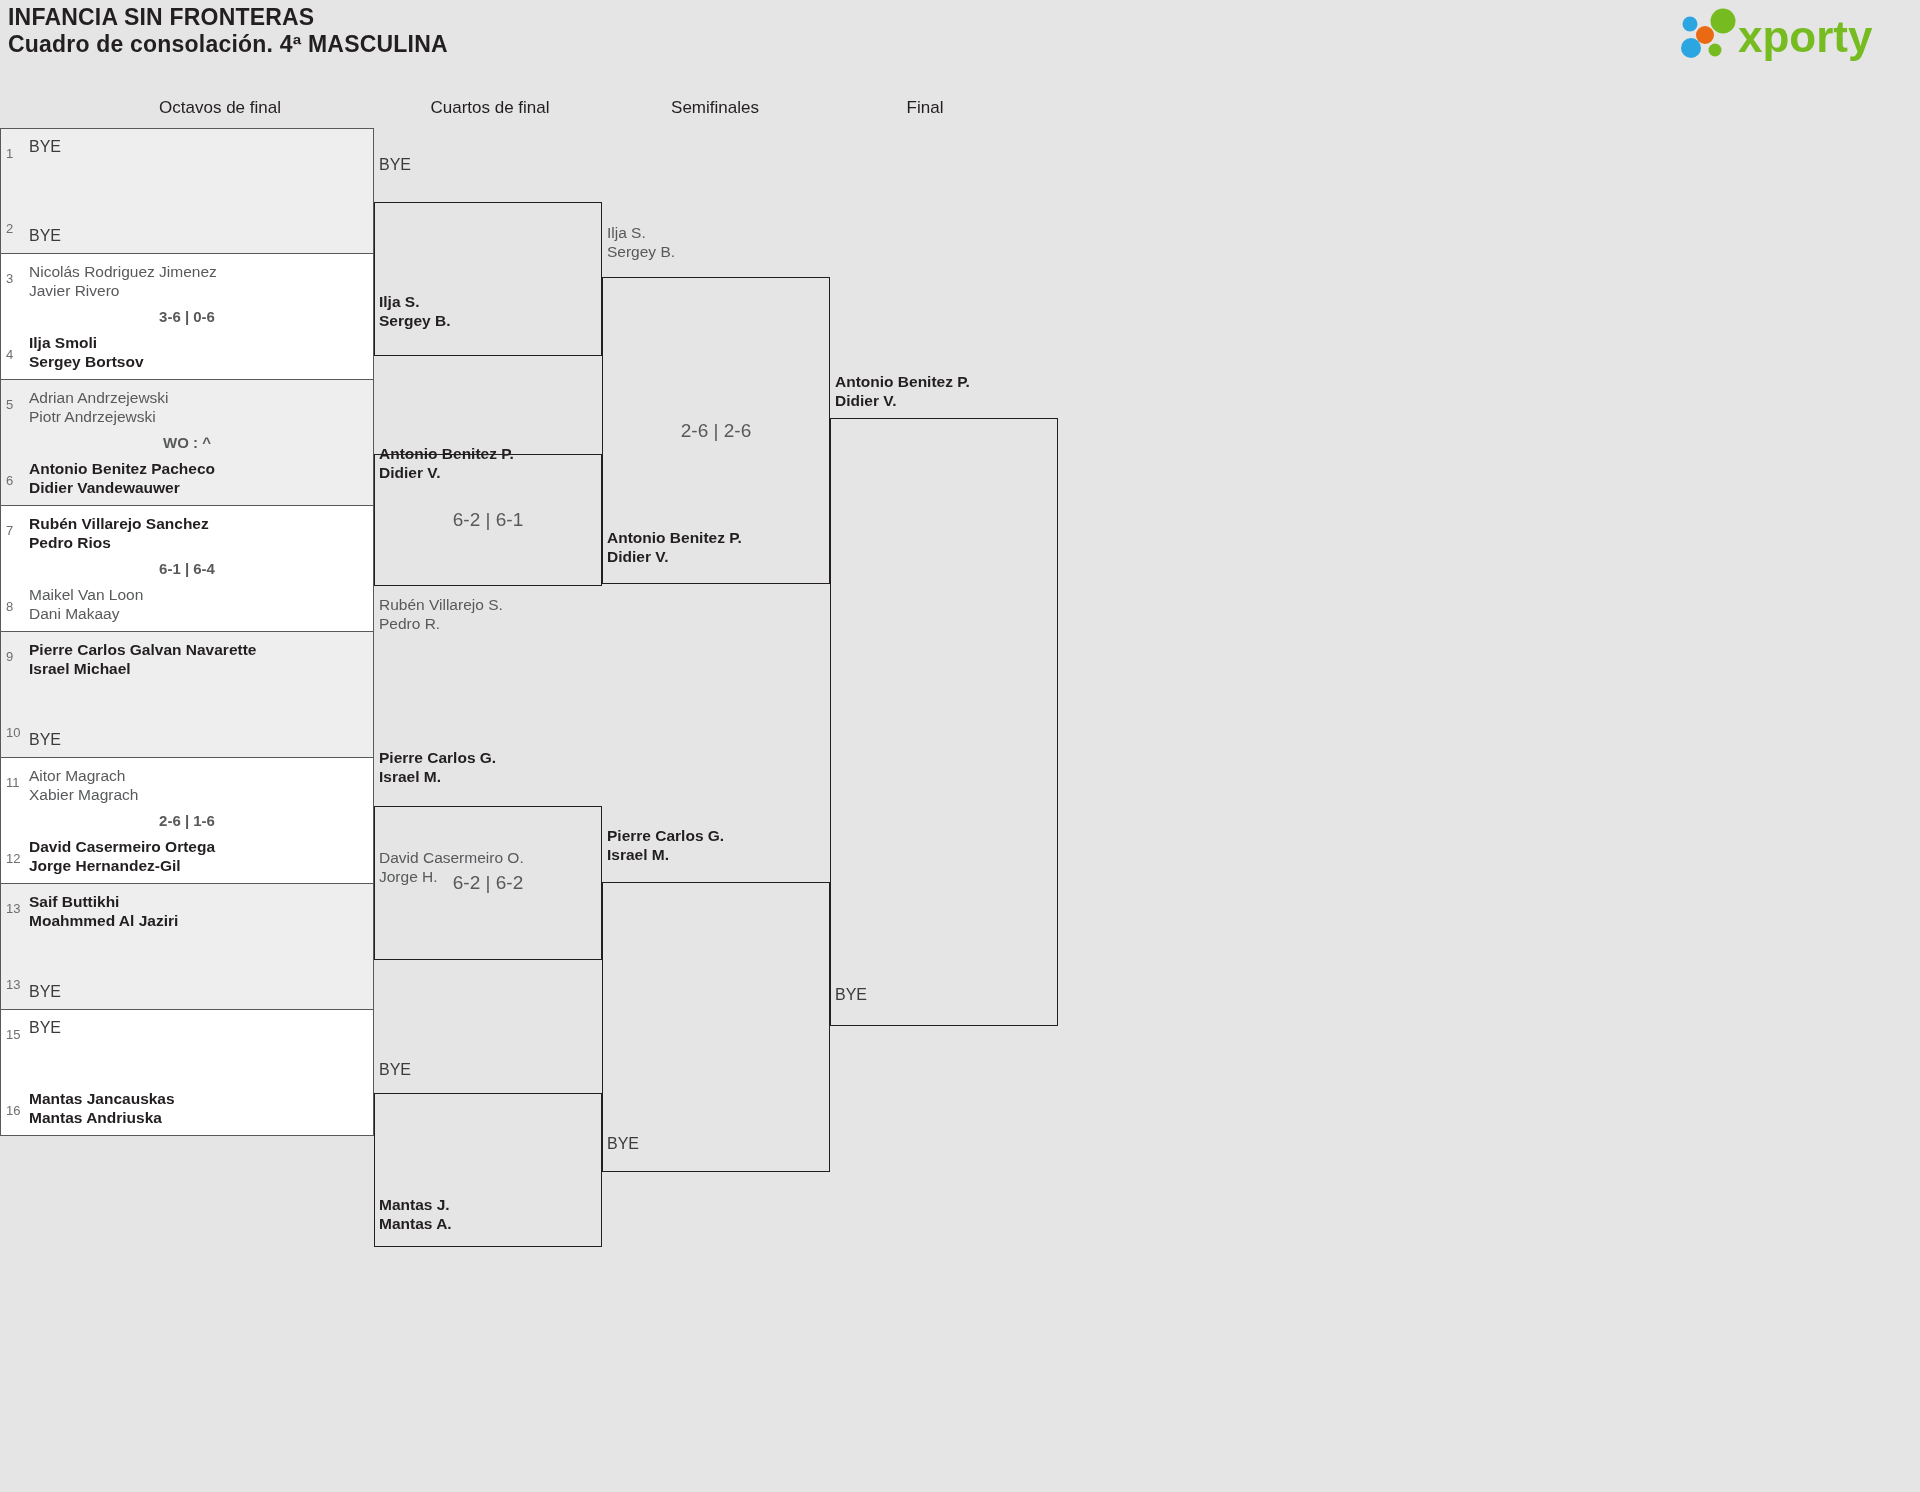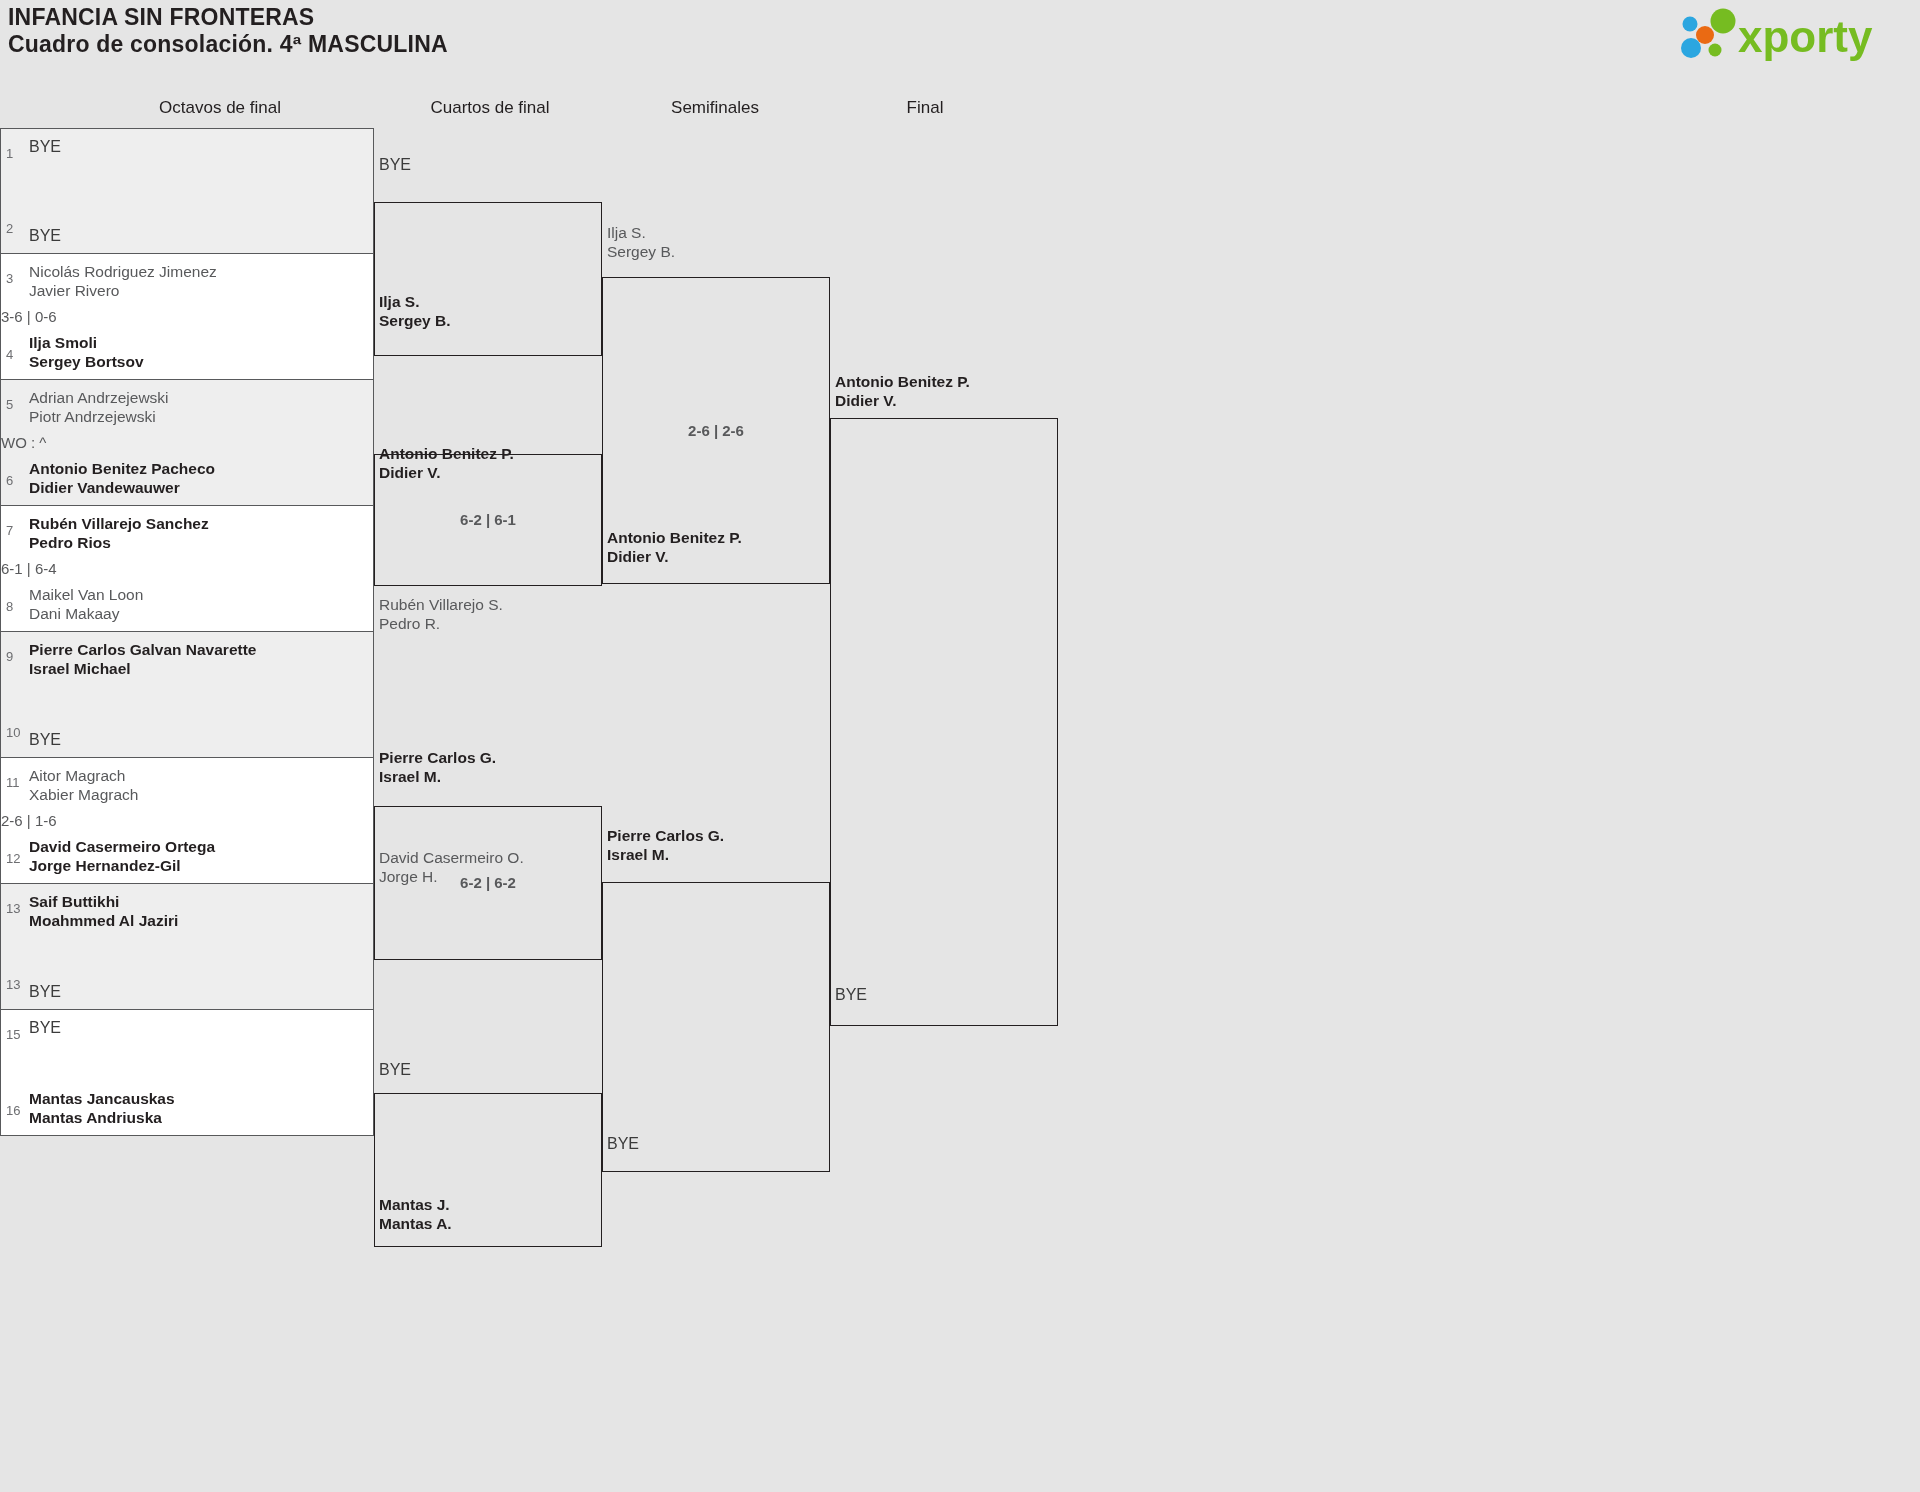--- a/index.html
+++ b/index.html
@@ -108,43 +108,43 @@
   .team.bot { bottom: 8px; }
   .team.win { color: #231f20; font-weight: bold; }
   .team.bye { font-size: 16px; line-height: 19px; color: #3b3b3b; }
   .team .ln { display: block; white-space: nowrap; overflow: hidden; }
 
   .r16-score {
     position: absolute;
     left: 0; right: 0;
     top: 50%;
     margin-top: -9px;
-    text-align: left;
+    text-align: center;
     font-size: 15px;
     line-height: 18px;
     color: #58595b;
+    font-weight: bold;
   }
 
   
   .mbox {
     position: absolute;
     box-sizing: border-box;
     border: 1px solid #231f20;
     background: transparent;
   }
   .mbox .mscore {
     position: absolute;
     left: 0; right: 0;
     top: 50%;
     margin-top: -10px;
     text-align: center;
-    font-size: 15px;
+    font-size: 19px;
     line-height: 19px;
     color: #58595b;
-    font-weight: bold;
   }
 
   .slot {
     position: absolute;
     font-size: 15.5px;
     line-height: 19px;
     color: #58595b;
     white-space: nowrap;
   }
   .slot.win { color: #231f20; font-weight: bold; }

